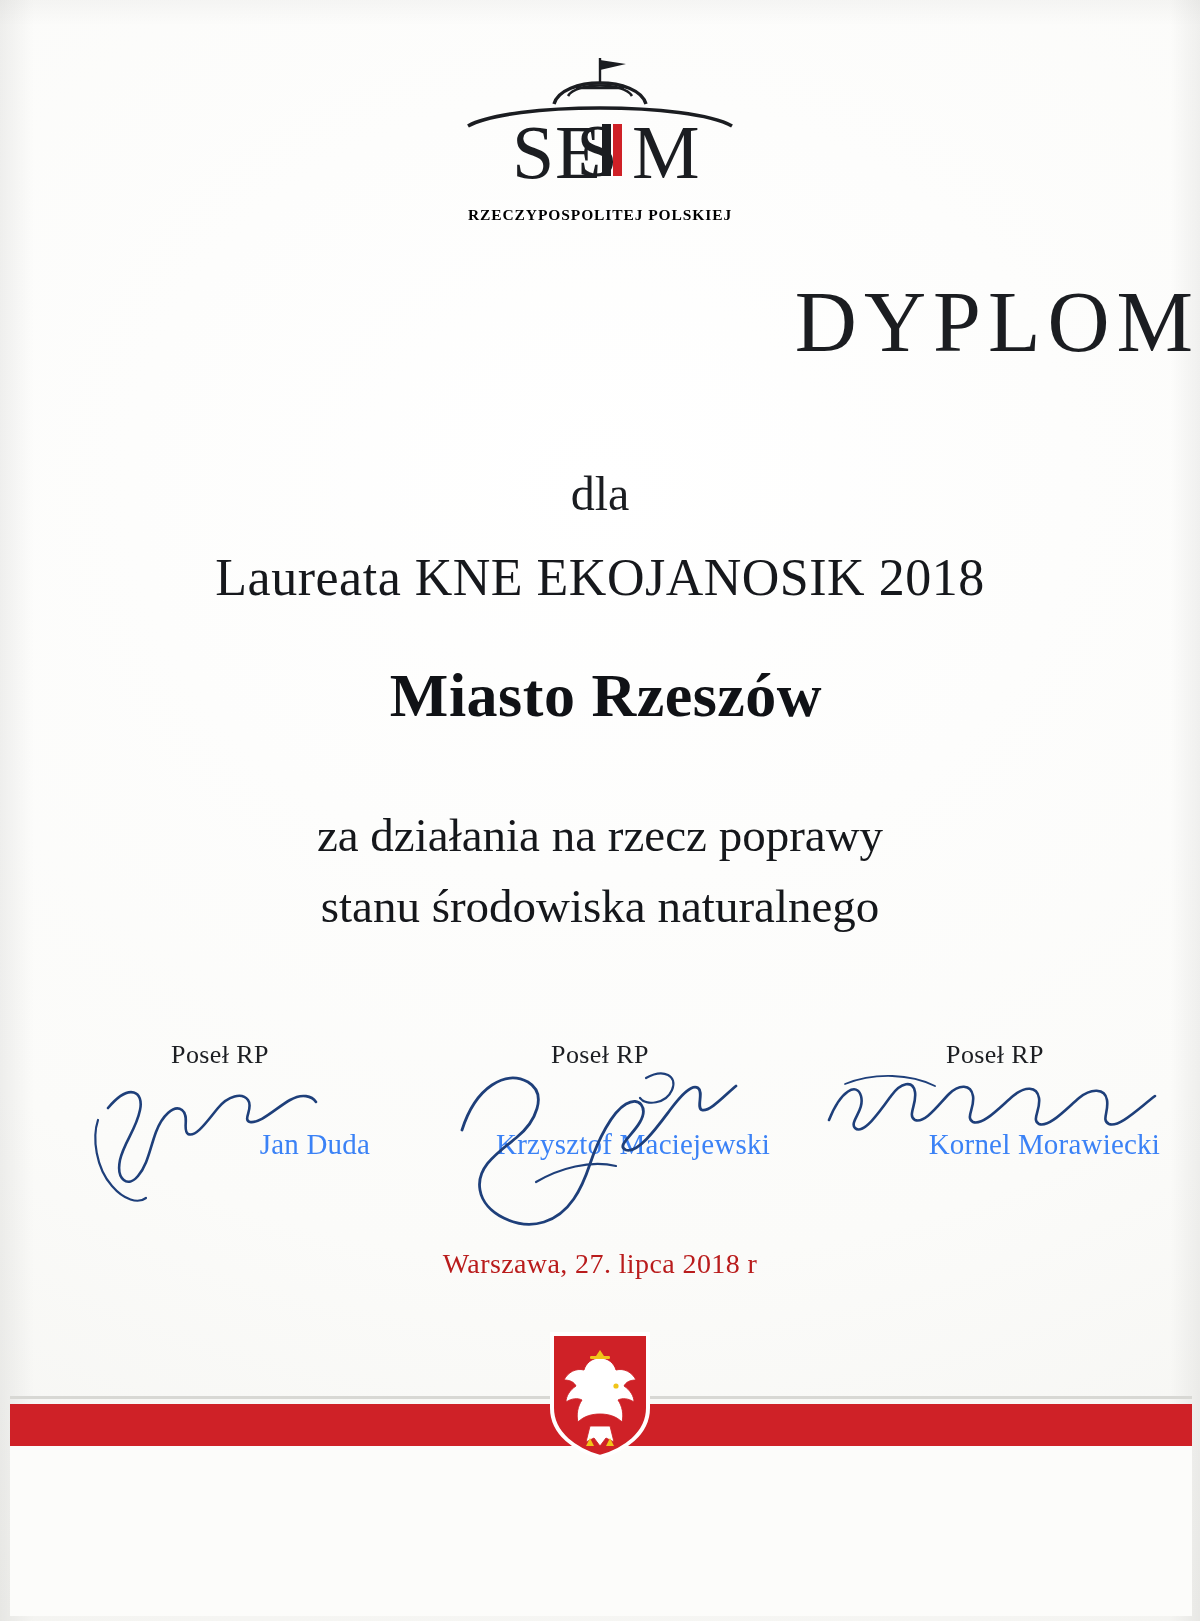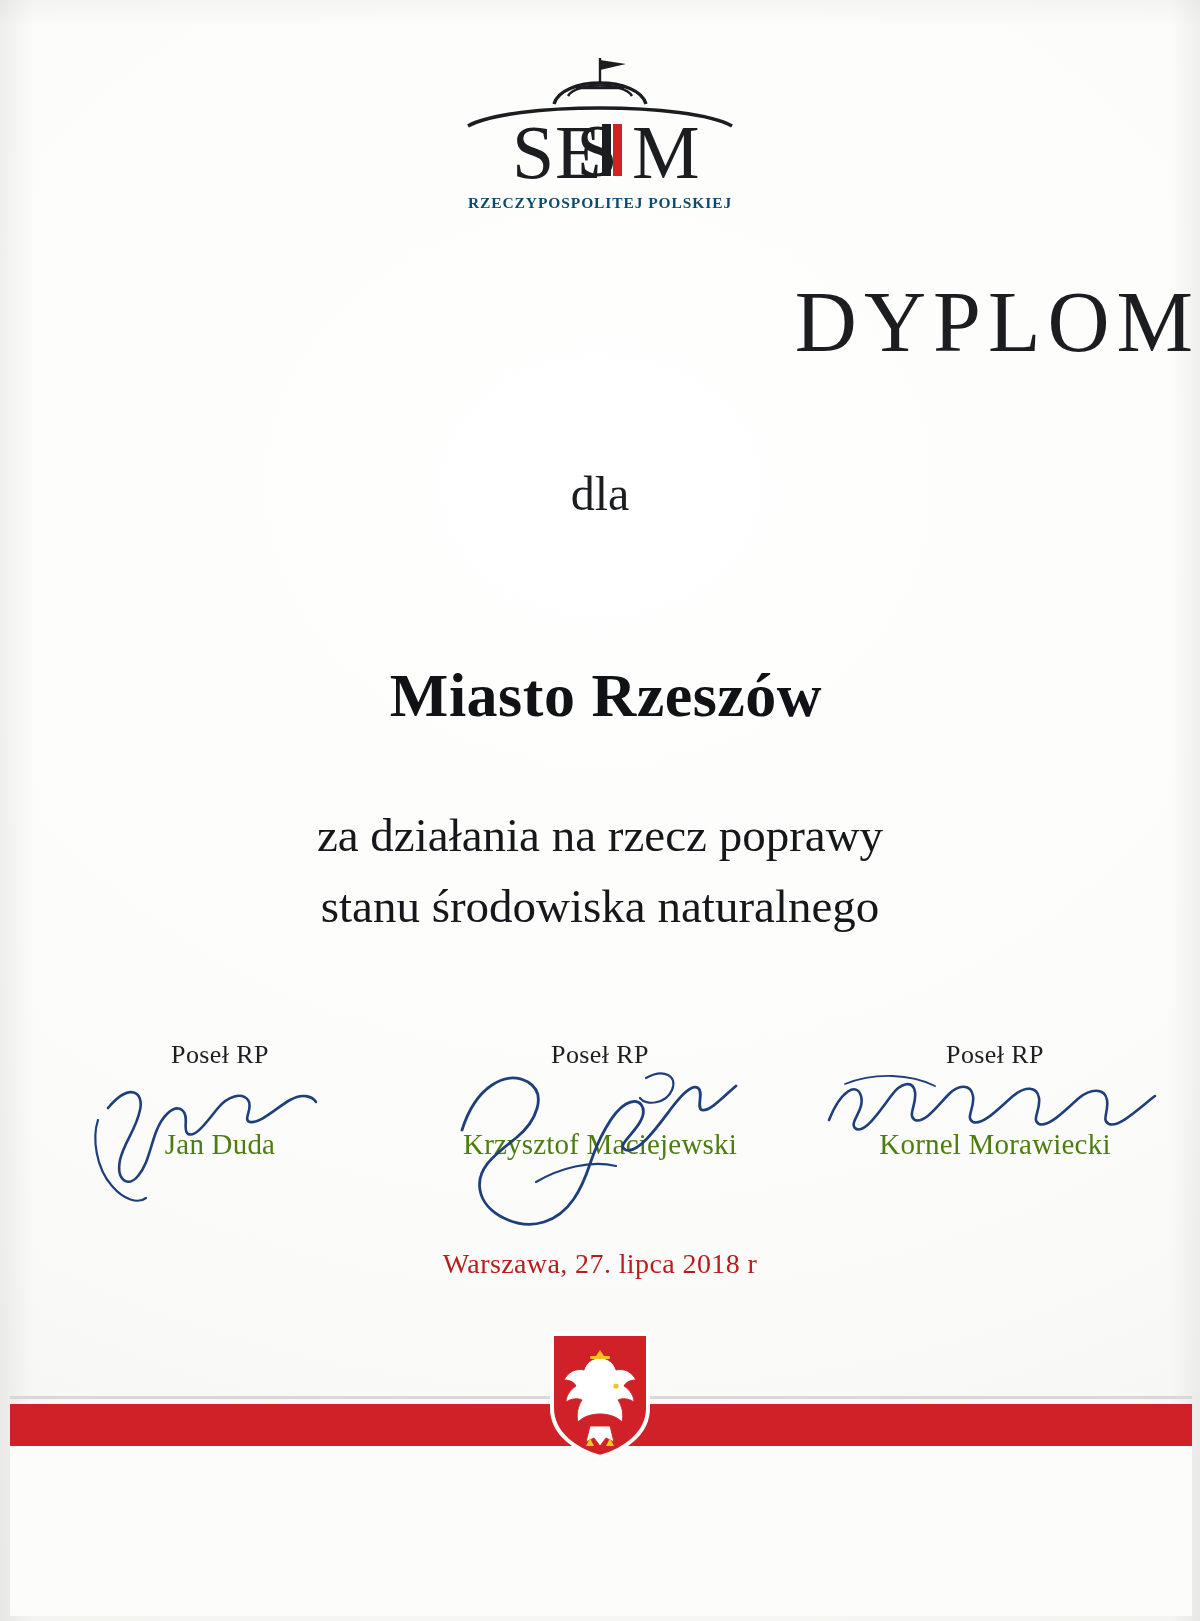--- a/index.html
+++ b/index.html
@@ -34,25 +34,25 @@
   
   .logo-block {
     position: absolute;
     left: 0;
     right: 0;
     top: 52px;
     text-align: center;
   }
   .logo-svg { display: block; margin: 0 auto; }
   .logo-sub {
-    margin-top: 2px;
+    margin-top: 14px;
     font-family: "Liberation Serif", serif;
     font-size: 15.5px;
     letter-spacing: 0.9px;
-    color: #0c4a6e;
+    color: #000000;
     font-weight: 600;
   }
 
   
   .dyplom {
     position: absolute;
     top: 272px;
     left: 14px;
     right: 0;
     text-align: right;
@@ -128,22 +128,23 @@
   }
   .sig .scribble svg {
     position: absolute;
     left: 50%;
     top: -6px;
     transform: translateX(-50%);
     overflow: visible;
   }
   .sig .name {
     font-size: 29px;
-    color: #4d7c0f;
+    color: #3b82f6;
     letter-spacing: 0.2px;
+    text-align: right;
   }
   .sig-1 { margin-left: 10px; }
   .sig-2 { width: 340px; }
   .sig-3 { width: 330px; }
 
   .place-date {
     position: absolute;
     top: 1248px;
     left: 0; right: 0;
     text-align: center;
@@ -213,20 +214,21 @@
         <text x="182" y="126" font-family="Liberation Serif, serif" font-size="76" fill="#1b1d21">M</text>
       </g>
     </svg>
     <div class="logo-sub">RZECZYPOSPOLITEJ POLSKIEJ</div>
   </div>
 
   <div class="dyplom">DYPLOM</div>
 
   <div class="dla">dla</div>
 
+  <div class="laureata">Laureata KNE EKOJANOSIK 2018</div>
 
   <div class="recipient">Miasto Rzeszów</div>
 
   <div class="reason">
     <div>za działania na rzecz poprawy</div>
     <div>stanu środowiska naturalnego</div>
   </div>
 
   <div class="sig-row">
 

